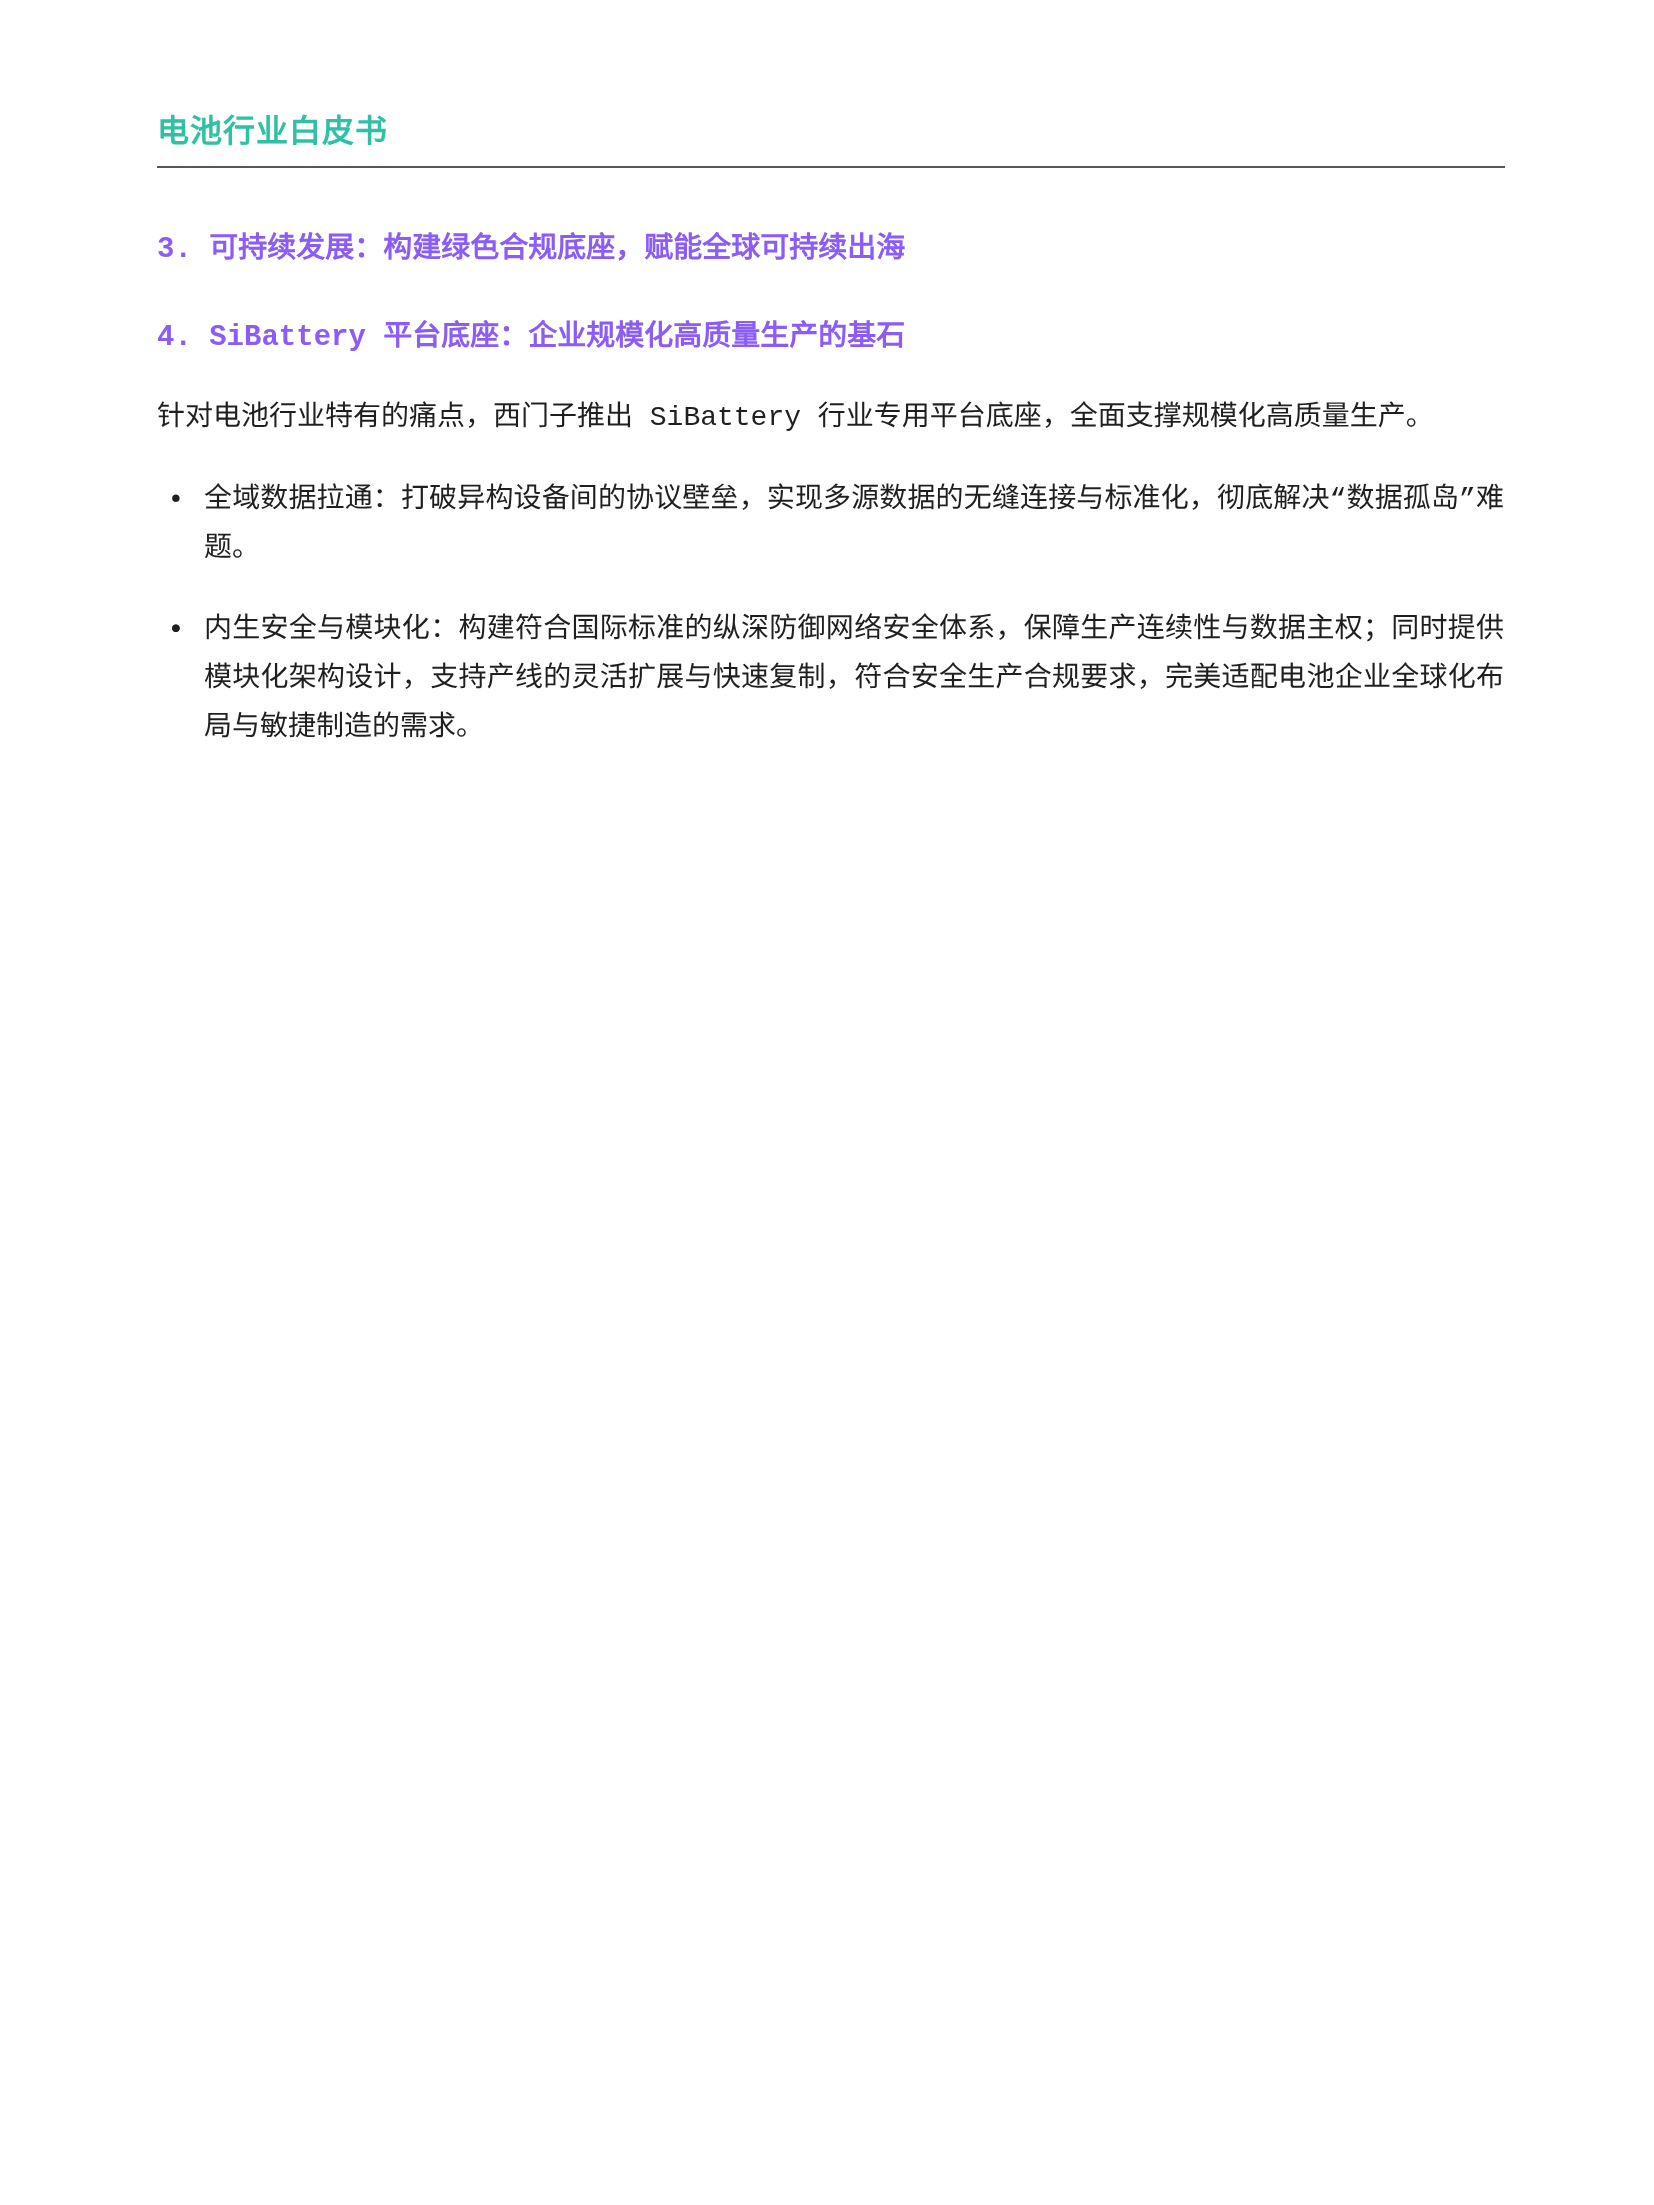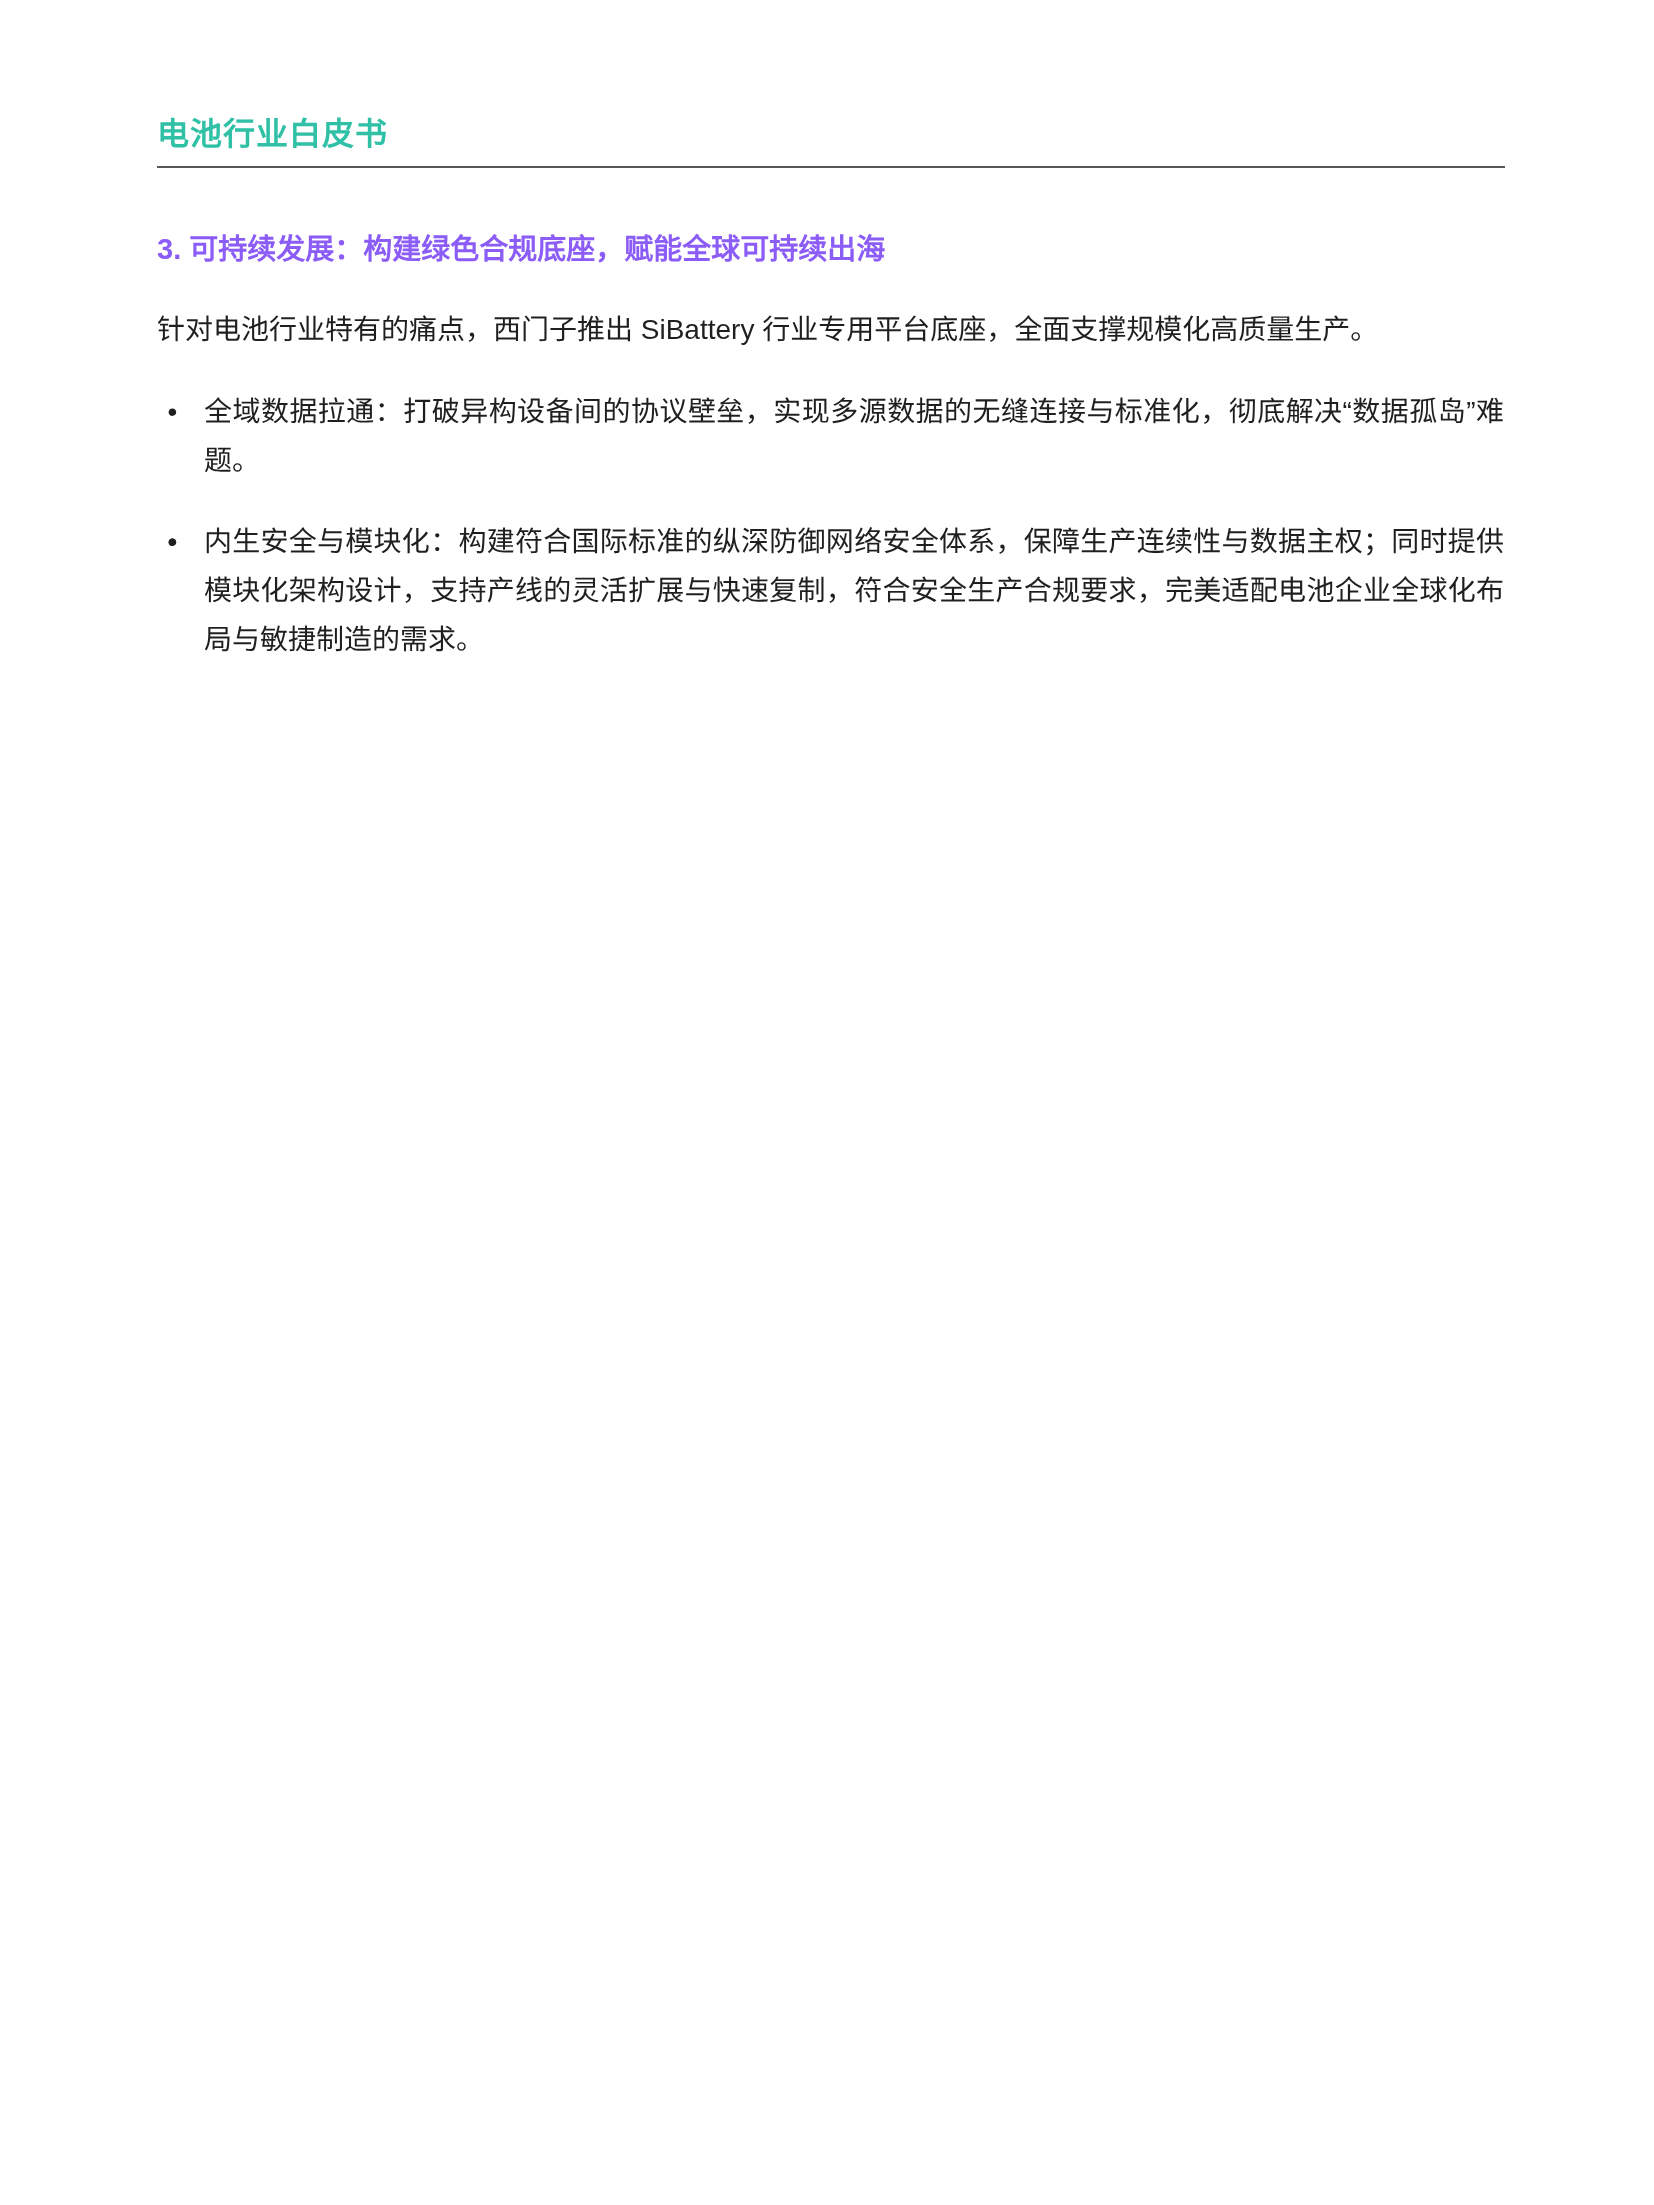--- a/index.html
+++ b/index.html
@@ -5,21 +5,21 @@
   html, body {
     margin: 0;
     padding: 0;
     background: #ffffff;
   }
   .page {
     position: relative;
     width: 1654px;
     height: 1633px;
     background: #ffffff;
-    font-family: Liberation Sans, sans-serif;
+    font-family: Liberation Mono, monospace;
     color: #1f1f1f;
     overflow: hidden;
   }
   .brand {
     margin: 0 150px 0 157px;
     padding-top: 116px;
     font-size: 32px;
     line-height: 36px;
     font-weight: 700;
     color: #2fc0a5;
@@ -92,20 +92,21 @@
   <header>
     <div class="brand">电池行业白皮书</div>
     <div class="rule"></div>
   </header>
 
   <main>
 
     <h2 class="sec-heading">3. 可持续发展：构建绿色合规底座，赋能全球可持续出海</h2>
 
 
+    <h2 class="sec-heading second">4. SiBattery 平台底座：企业规模化高质量生产的基石</h2>
 
     <p class="body-para intro">针对电池行业特有的痛点，西门子推出 SiBattery 行业专用平台底座，全面支撑规模化高质量生产。</p>
 
     <ul class="bullets">
       <li>
         <span class="marker">•</span>
         <span class="btext">全域数据拉通：打破异构设备间的协议壁垒，实现多源数据的无缝连接与标准化，彻底解决“数据孤岛”难题。</span>
       </li>
       <li>
         <span class="marker">•</span>

